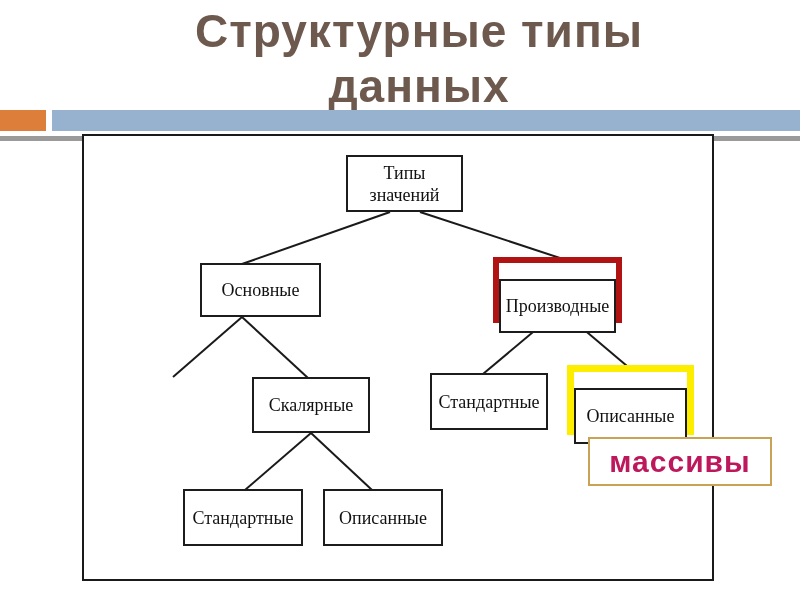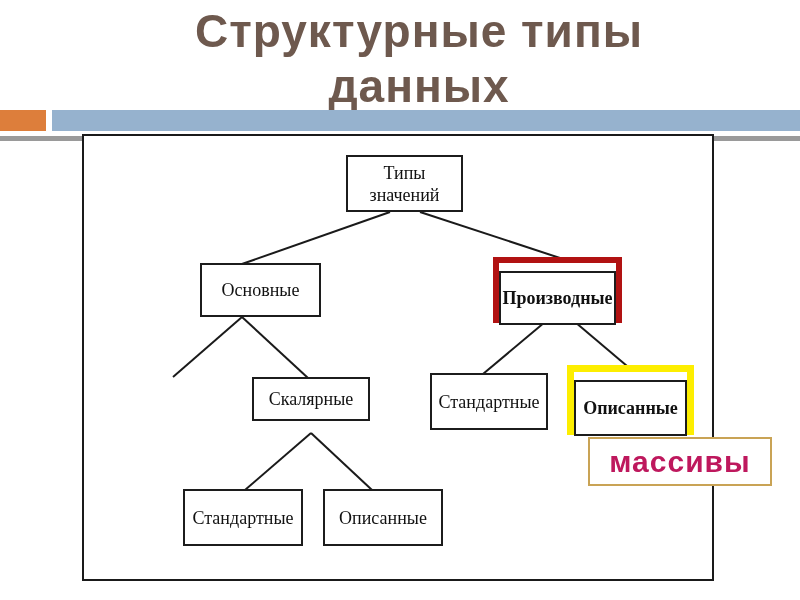--- a/index.html
+++ b/index.html
@@ -34,29 +34,29 @@
   .panel svg{position:absolute;left:0;top:0;z-index:0;}
   .node{
     position:absolute;background:#fff;border:2px solid #1c1c1c;
     display:flex;align-items:center;justify-content:center;text-align:center;
     font-family:"Liberation Serif",serif;font-size:18px;color:#111;
     line-height:22px;padding:16px 3px;box-sizing:border-box;z-index:1;
   }
   .hl-frame{
     position:absolute;box-sizing:border-box;background:#fff;z-index:1;
   }
-  .hl-frame .node{position:absolute;left:0;top:8px;width:100%;height:100%;font-weight:bold;}
+  .hl-frame .node{position:absolute;left:0;top:16px;width:100%;height:100%;}
   .hl-red{border:6px solid #b11212;}
   .hl-yellow{border:7px solid #fdee00;}
   
   #n-root{left:262px;top:19px;width:117px;height:57px;}
   #n-osnovnye{left:116px;top:127px;width:121px;height:54px;}
   #f-proizvodnye{left:409px;top:121px;width:129px;height:66px;}
   #n-ssylochnyj{left:28px;top:240px;width:118px;height:56px;}
-  #n-skalyarnye{left:168px;top:241px;width:118px;height:44px;}
+  #n-skalyarnye{left:168px;top:241px;width:118px;height:56px;}
   #n-standartnye-r{left:346px;top:237px;width:118px;height:57px;}
   #f-opisannye{left:483px;top:229px;width:127px;height:70px;}
   #n-standartnye-b{left:99px;top:353px;width:120px;height:57px;}
   #n-opisannye-b{left:239px;top:353px;width:120px;height:57px;}
   
   .massivy-box{
     position:absolute;left:588px;top:437px;width:184px;height:49px;
     background:#ffffff;border:2px solid #c9a355;box-sizing:border-box;
     display:flex;align-items:center;justify-content:center;z-index:6;
     color:#be185d;font-weight:bold;font-size:30px;letter-spacing:1px;

